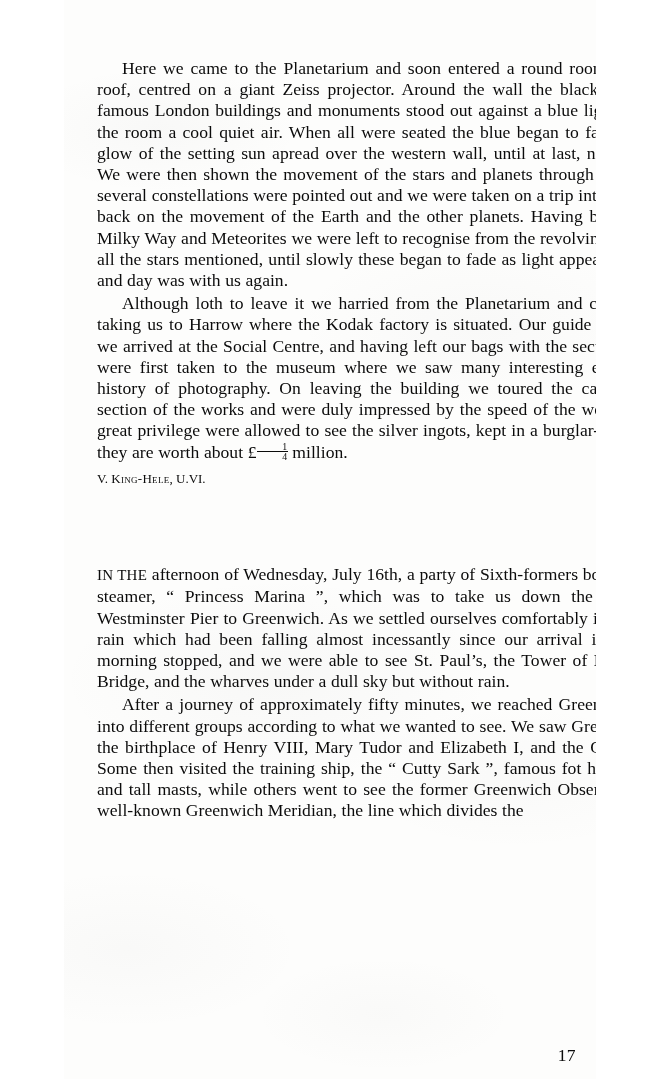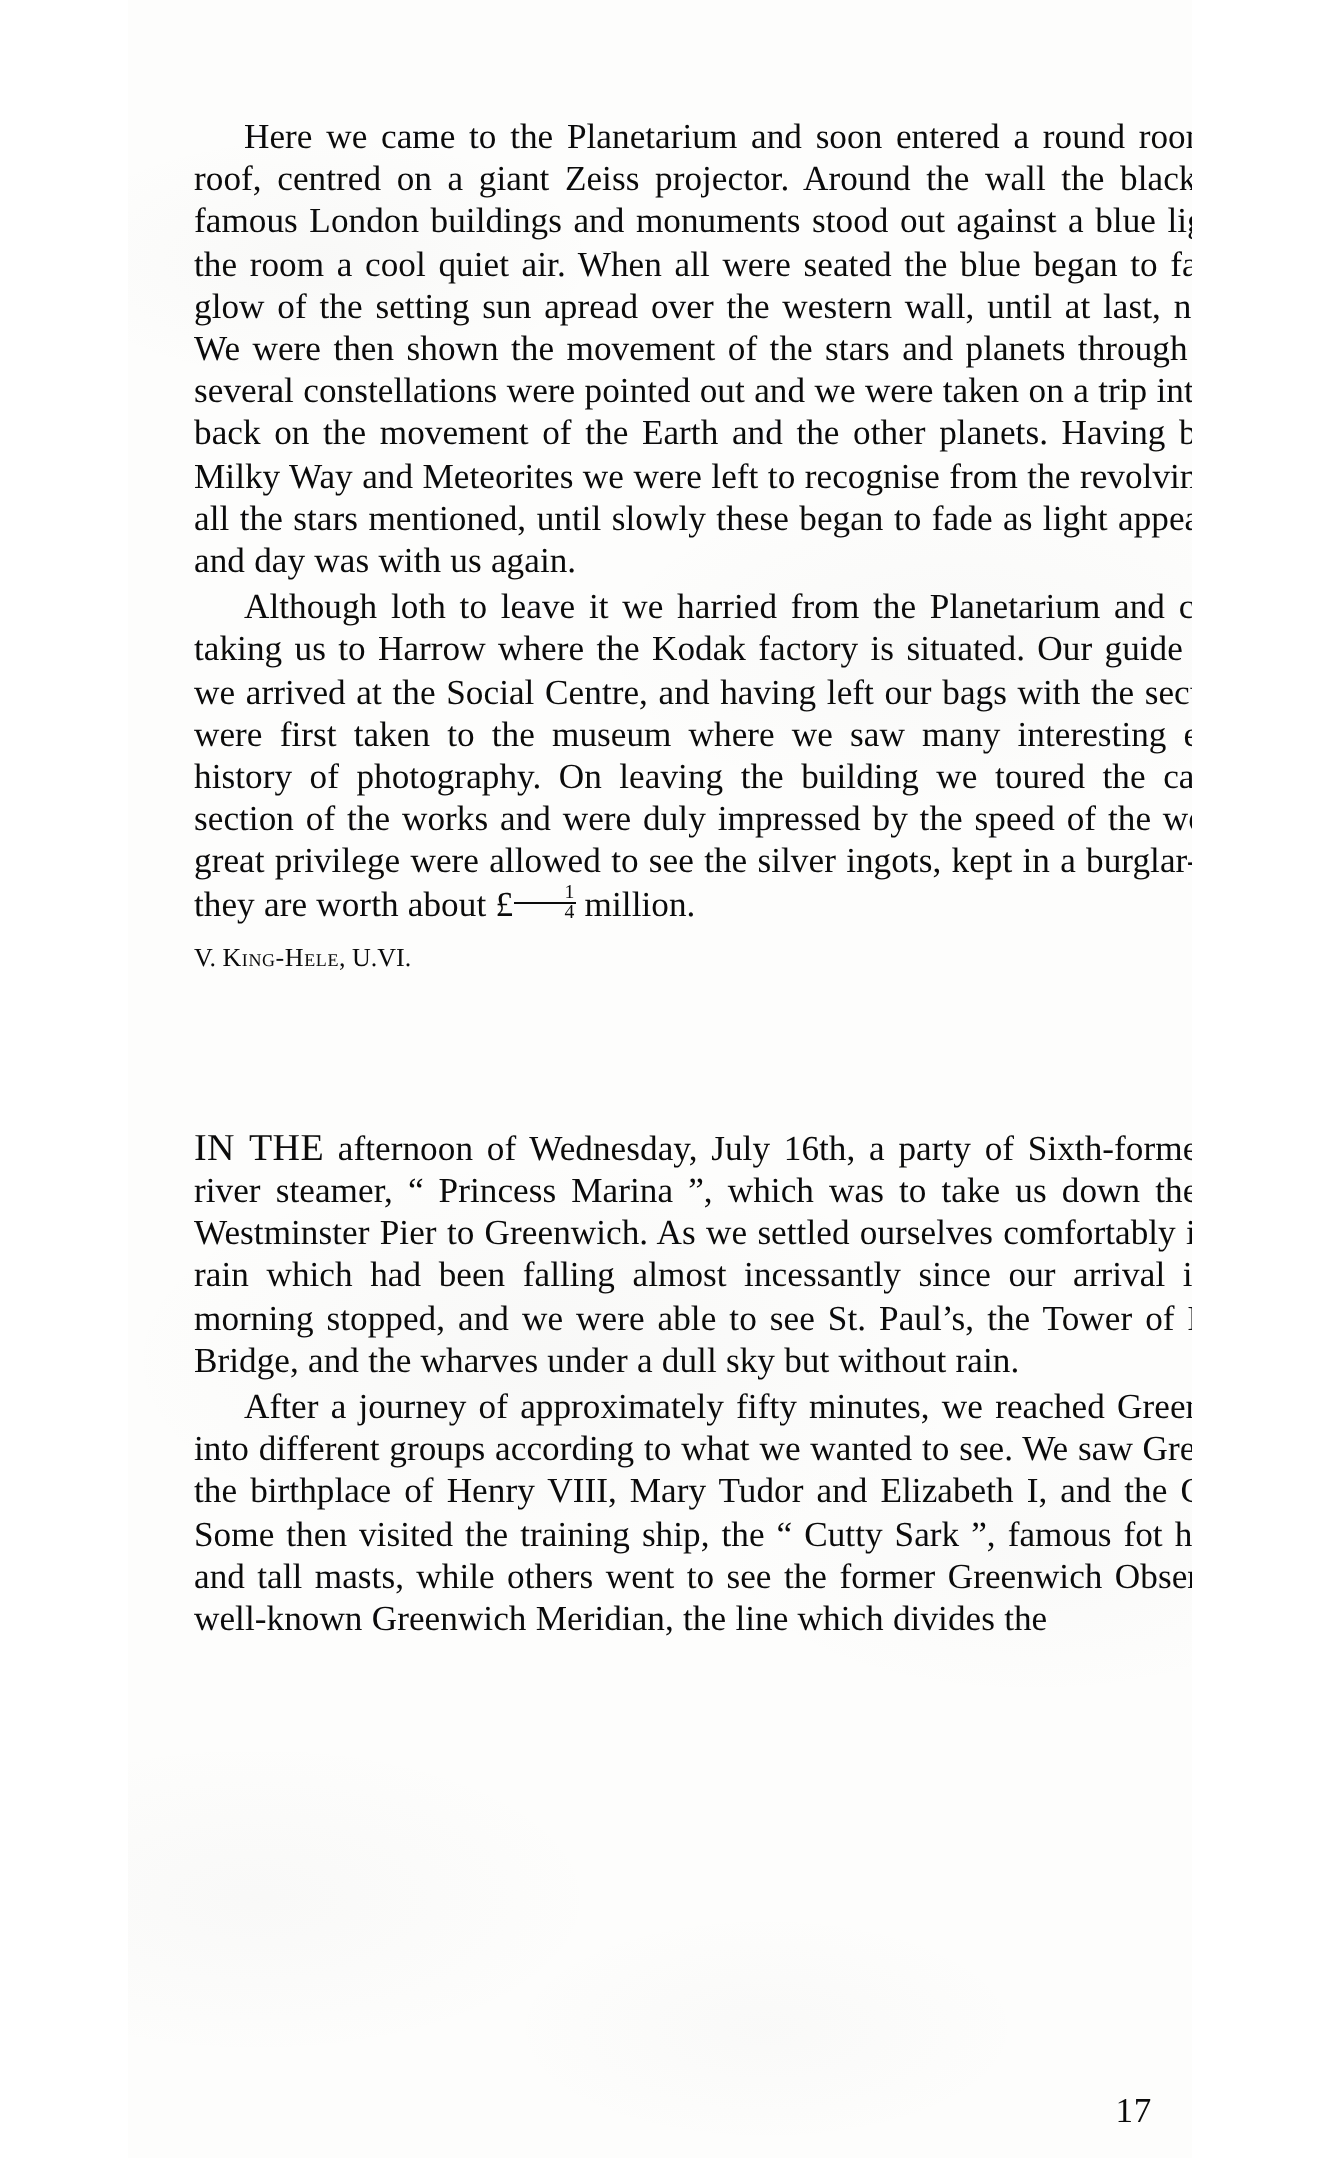--- a/index.html
+++ b/index.html
@@ -65,21 +65,21 @@
   .heading {
     margin: 0;
     text-align: center;
     font-weight: bold;
     font-size: 18.2px;
     letter-spacing: 1.5px;
     word-spacing: 3px;
   }
 
   .opencaps {
-    font-size: 19px;
+    font-size: 15px;
     letter-spacing: 0.2px;
   }
 
   
   .frac {
     display: inline-block;
     vertical-align: -0.18em;
     font-size: 0.56em;
     line-height: 0.92;
     text-align: center;

